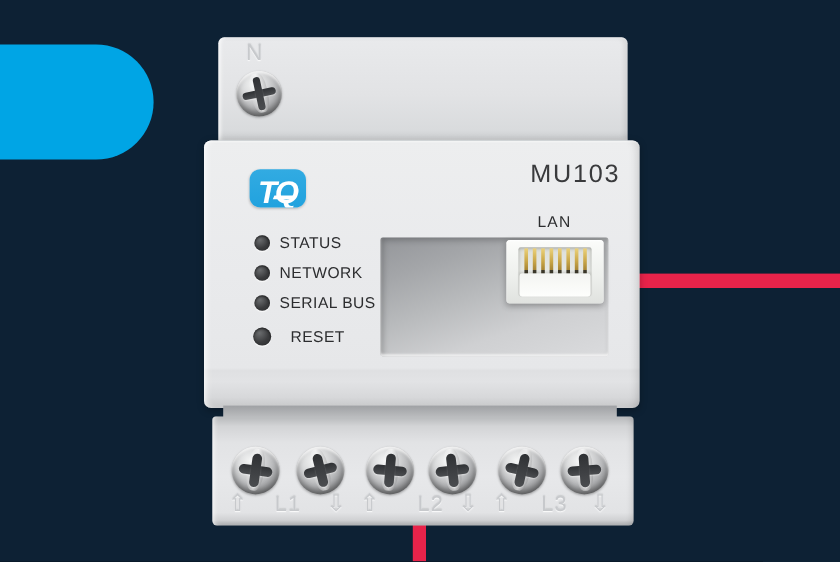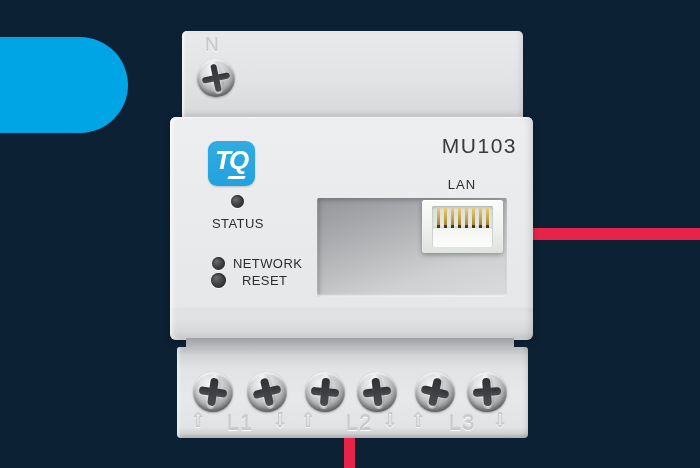--- a/index.html
+++ b/index.html
@@ -44,21 +44,21 @@
     box-shadow:inset 3px 0 4px -2px rgba(255,255,255,.8), inset -4px 0 5px -3px rgba(0,0,0,.15);
   }
 
   
   .engraved{
     color:#c7c9cc;
     text-shadow:0 1px 1px rgba(255,255,255,.95), 0 -1px 1px rgba(90,95,100,.22);
     user-select:none;
   }
   .n-label{position:absolute;left:23px;top:3px;font-size:19px;font-weight:400;}
-  .phase-label{position:absolute;top:63px;font-size:22px;letter-spacing:1px;transform:translateX(-50%);}
+  .phase-label{position:absolute;top:63px;font-size:18px;letter-spacing:1px;transform:translateX(-50%);}
   .flow-arrow{position:absolute;top:62px;font-size:19px;font-family:"DejaVu Sans",sans-serif;transform:translateX(-50%);}
 
   
   .screw{
     position:absolute;border-radius:50%;
     background:radial-gradient(circle at 38% 30%,#f3f4f4 0%,#d8d9da 30%,#b5b6b8 55%,#8f9092 78%,#6f7072 100%);
     box-shadow:inset 0 2px 2px rgba(255,255,255,.75), inset 0 -3px 5px rgba(0,0,0,.4), 0 1px 2px rgba(0,0,0,.3);
   }
   .screw .slot{
     position:absolute;left:32%;top:6%;width:36%;height:88%;border-radius:40%;
@@ -76,21 +76,21 @@
   .tscrew{width:40px;height:40px;top:25px;}
   .tscrew:nth-of-type(1){left:16px;--rot:8deg;}
   .tscrew:nth-of-type(2){left:70px;--rot:-14deg;}
   .tscrew:nth-of-type(3){left:128px;--rot:5deg;}
   .tscrew:nth-of-type(4){left:180px;--rot:-7deg;}
   .tscrew:nth-of-type(5){left:238px;--rot:13deg;}
   .tscrew:nth-of-type(6){left:290px;--rot:-4deg;}
 
   
   .logo{
-    position:absolute;left:38px;top:24px;width:47px;height:45px;border-radius:9px;
+    position:absolute;left:38px;top:24px;width:47px;height:32px;border-radius:9px;
     background:linear-gradient(180deg,#32abe2 0%,#21a2de 100%);
     box-shadow:0 1px 2px rgba(0,0,0,.2);
     overflow:hidden;
   }
   .logo-text{
     position:absolute;left:7px;top:4px;
     color:#fff;font-size:26px;font-weight:700;font-style:italic;letter-spacing:-2px;
   }
   .logo-underline{
     position:absolute;left:20px;bottom:7px;width:17px;height:3px;background:#fff;
@@ -102,22 +102,22 @@
   }
   .led-row{position:absolute;left:42px;display:flex;align-items:center;gap:8px;}
   .led{
     width:13px;height:13px;border-radius:50%;
     background:radial-gradient(circle at 35% 30%,#6b6d6f 0%,#3b3c3e 55%,#2c2d2f 100%);
     box-shadow:0 1px 1px rgba(255,255,255,.85), inset 0 1px 2px rgba(0,0,0,.55);
     flex:0 0 auto;
   }
   .led-big{width:15px;height:15px;}
   .led-label{font-size:13px;color:#2c2d2f;letter-spacing:.4px;white-space:nowrap;}
-  .row-status{top:78px;flex-direction:column;}
-  .row-network{top:103px;margin-top:36px;}
+  .row-status{top:78px;}
+  .row-network{top:103px;}
   .row-serial{top:128px;}
   .row-reset{top:156px;left:41px;gap:16px;}
   .lan-label{
     position:absolute;left:292px;top:60px;width:0;display:flex;justify-content:center;
     font-size:13px;color:#2c2d2f;letter-spacing:1px;
   }
   .recess{
     position:absolute;left:147px;top:81px;width:190px;height:99px;
     background:linear-gradient(160deg,#94969a 0%,#a4a6a9 22%,#b8babc 45%,#cfd0d2 70%,#dadbdd 100%);
     box-shadow:inset 0 -2px 2px rgba(255,255,255,.7), inset 2px 2px 5px rgba(0,0,0,.25);
@@ -175,20 +175,24 @@
     <div class="model">MU103</div>
 
     <div class="led-row row-status">
       <span class="led"></span>
       <span class="led-label">STATUS</span>
     </div>
     <div class="led-row row-network">
       <span class="led"></span>
       <span class="led-label">NETWORK</span>
     </div>
+    <div class="led-row row-serial">
+      <span class="led"></span>
+      <span class="led-label">SERIAL BUS</span>
+    </div>
     <div class="led-row row-reset">
       <span class="led led-big"></span>
       <span class="led-label">RESET</span>
     </div>
 
     <div class="lan-label">
       <span>LAN</span>
     </div>
 
     <div class="recess"></div>

